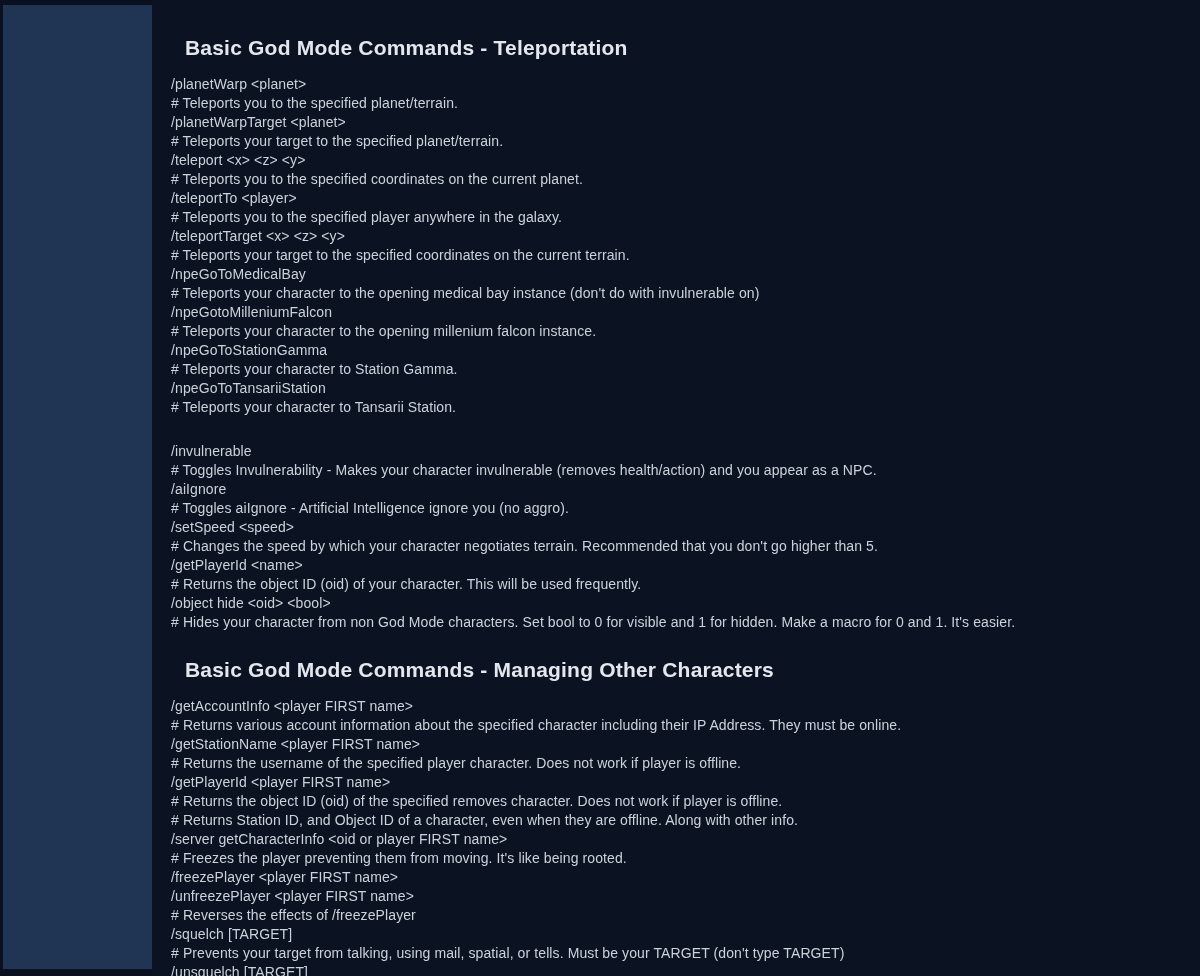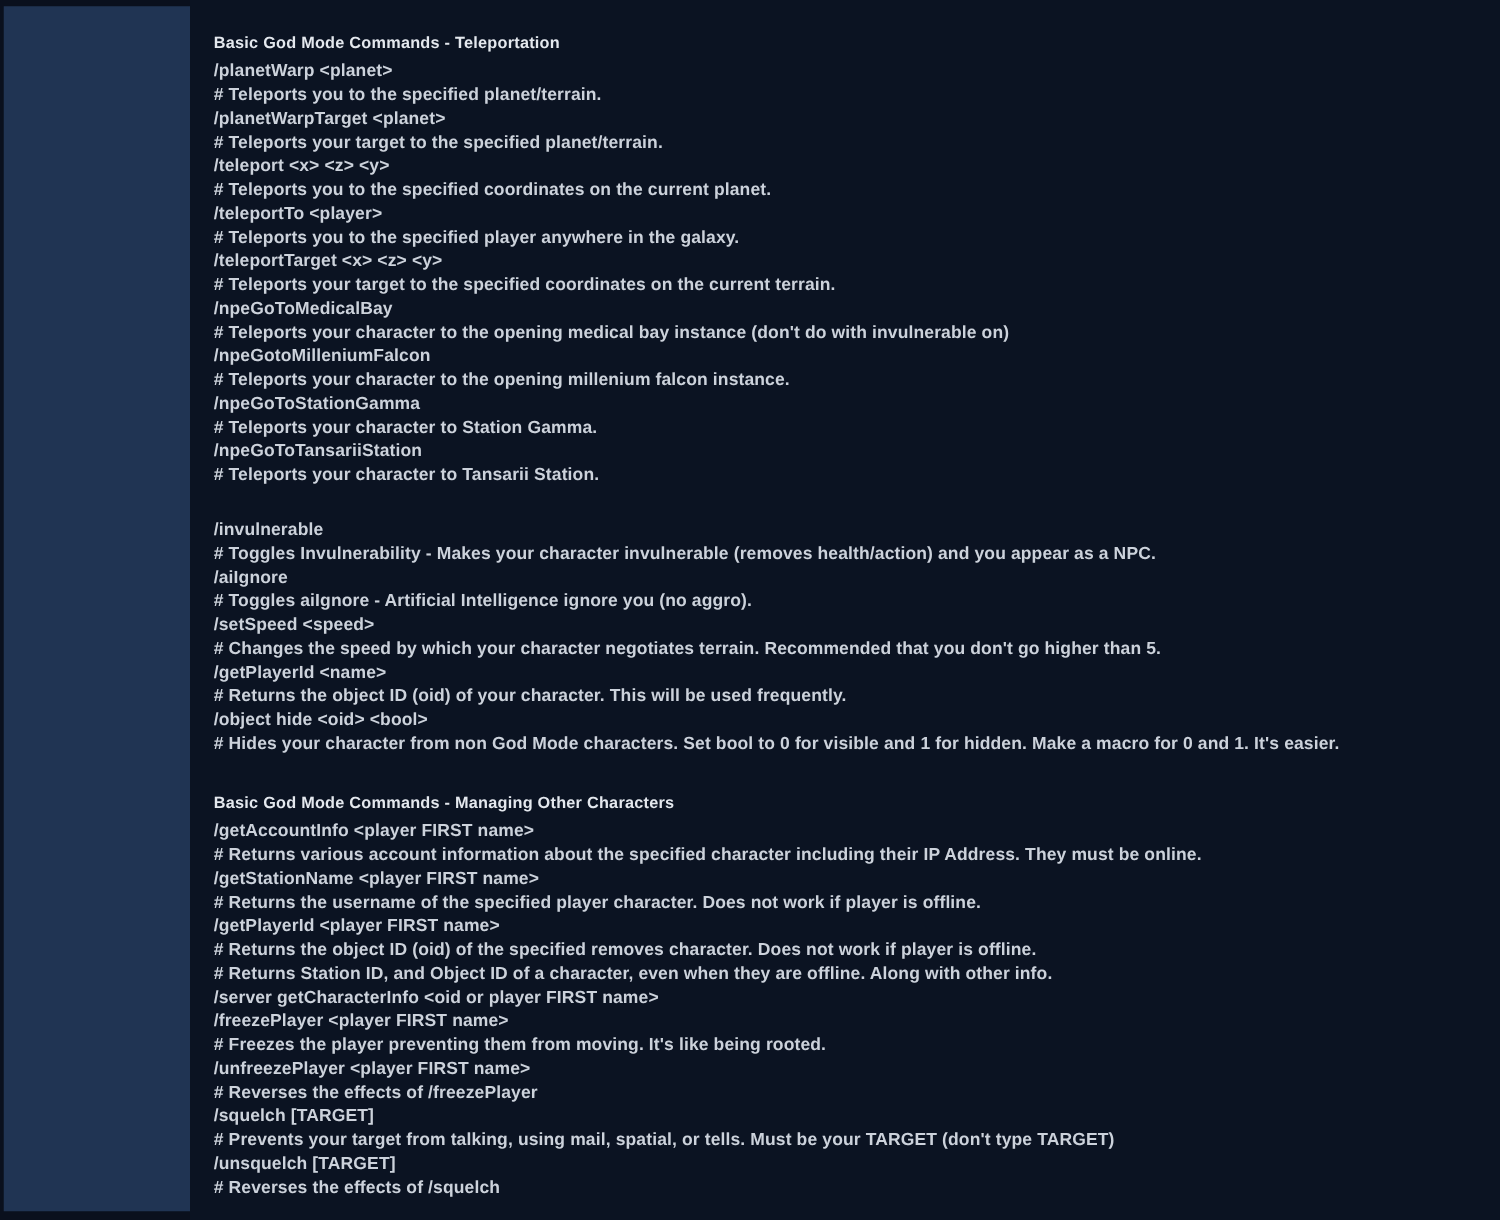--- a/index.html
+++ b/index.html
@@ -22,32 +22,31 @@
   }
   .content{
     position:absolute;left:152px;top:0;right:0;height:976px;
     background:var(--content-bg);
     padding:21px 0 0 19px;
     overflow:hidden;
   }
   .section{margin:0;}
   .section:not(:first-child){margin-top:25px;}
   .section-title{
-    margin:0;
-    font-size:13px;line-height:26px;font-weight:bold;
+    margin:14px;
+    font-size:21px;line-height:26px;font-weight:bold;
     letter-spacing:0.2px;
     color:var(--heading-text);
     white-space:nowrap;
   }
   .line{
     font-size:14px;line-height:19px;
     color:var(--body-text);
     white-space:nowrap;
     letter-spacing:0.1px;
-    font-weight:bold;
   }
 </style>
 </head>
 <body>
 
 <aside class="sidebar"></aside>
 
 <main class="content">
   <div>
   <section class="section">
@@ -146,22 +145,22 @@
     <div class="line">/getPlayerId &lt;player FIRST name&gt;</div>
     <div class="line"># Returns the object ID (oid) of the specified removes character. Does not work if player is offline.</div>
   </div>
 
   <div>
     <div class="line"># Returns Station ID, and Object ID of a character, even when they are offline. Along with other info.</div>
     <div class="line">/server getCharacterInfo &lt;oid or player FIRST name&gt;</div>
   </div>
 
   <div>
+    <div class="line"># Freezes the player preventing them from moving. It's like being rooted.</div>
     <div class="line">/freezePlayer &lt;player FIRST name&gt;</div>
-    <div class="line"># Freezes the player preventing them from moving. It's like being rooted.</div>
   </div>
 
   <div>
     <div class="line">/unfreezePlayer &lt;player FIRST name&gt;</div>
     <div class="line"># Reverses the effects of /freezePlayer</div>
   </div>
 
   <div>
     <div class="line">/squelch [TARGET]</div>
     <div class="line"># Prevents your target from talking, using mail, spatial, or tells. Must be your TARGET (don't type TARGET)</div>

